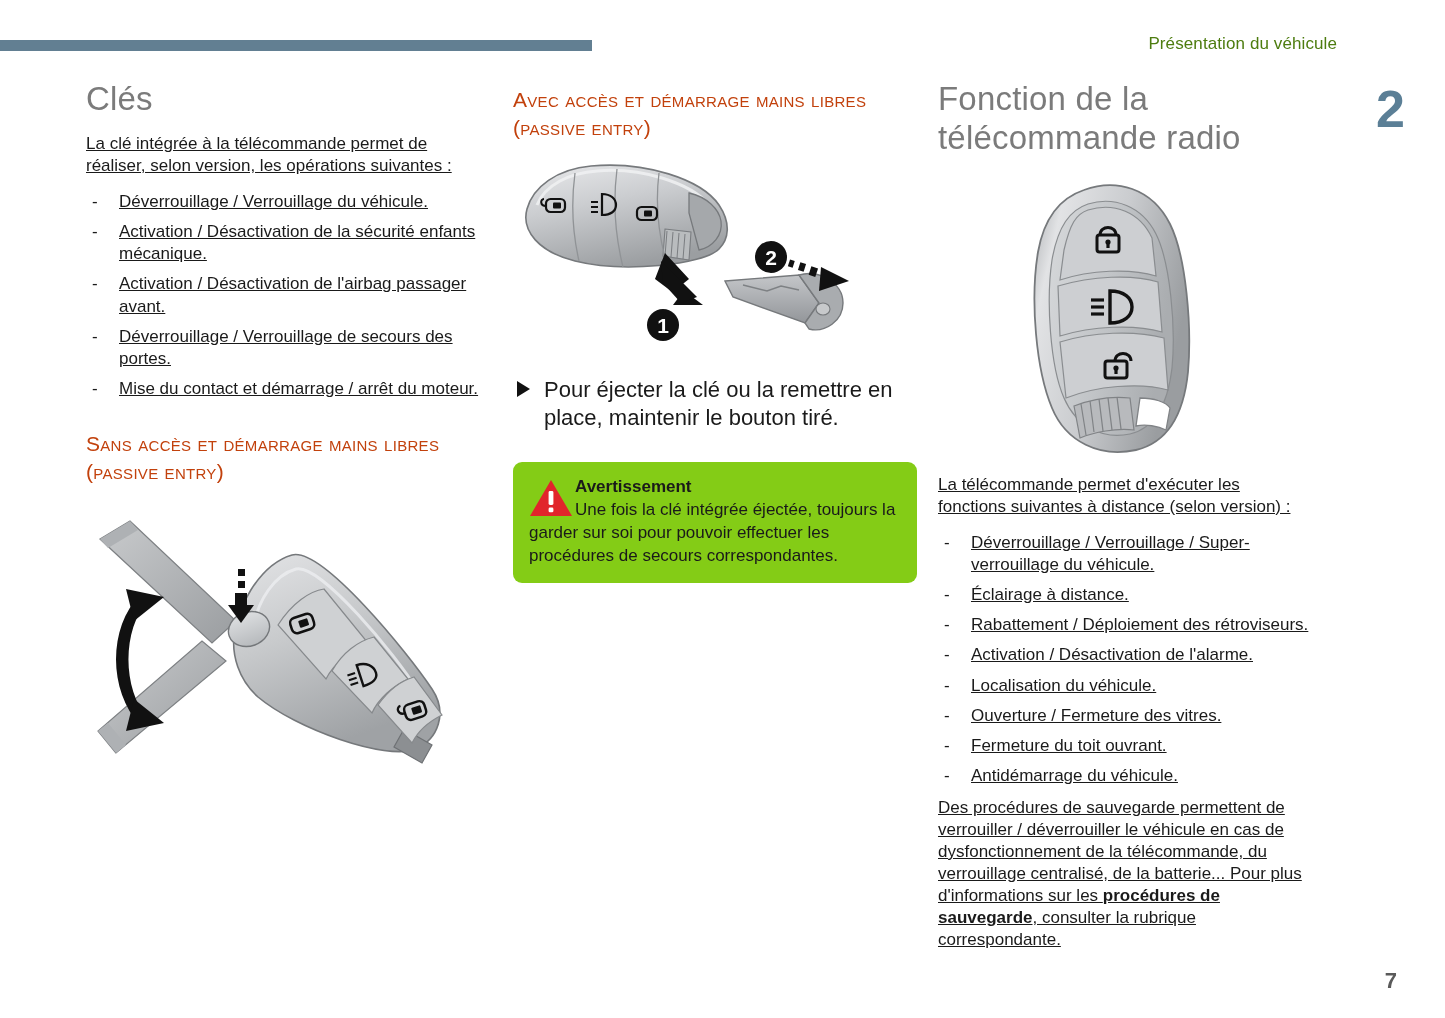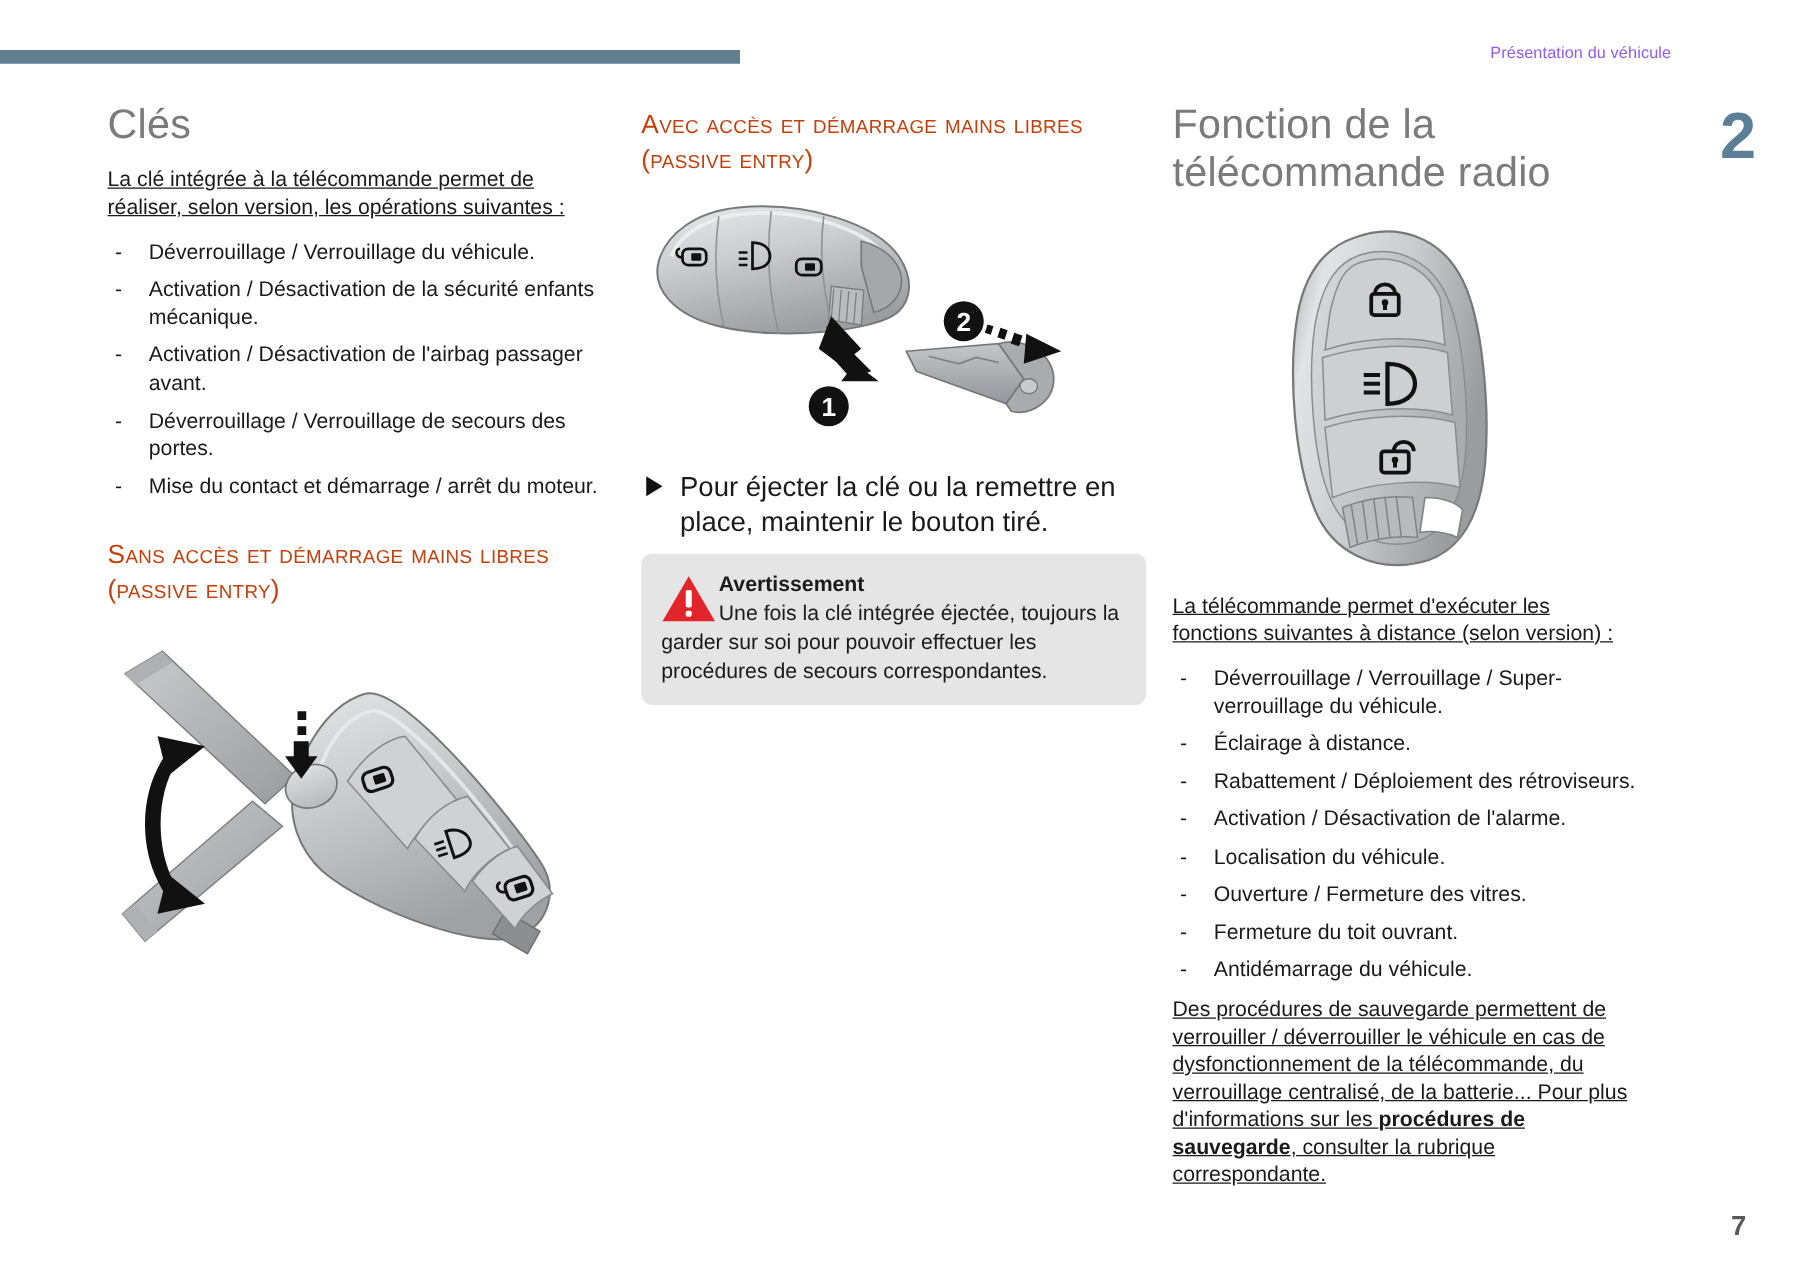--- a/index.html
+++ b/index.html
@@ -22,22 +22,22 @@
     left: 0;
     top: 40px;
     width: 592px;
     height: 11px;
     background: #627f92;
   }
   .header-title {
     position: absolute;
     right: 108px;
     top: 34px;
-    font-size: 13px;
-    color: #8b5cf6;
+    font-size: 17px;
+    color: #4d7c0f;
     letter-spacing: .1px;
     white-space: nowrap;
   }
   .chapter-number {
     position: absolute;
     right: 40px;
     top: 83px;
     font-size: 52px;
     font-weight: bold;
     color: #5b7f96;
@@ -85,20 +85,21 @@
     font-size: 17px;
     line-height: 1.3;
     margin: 0 0 14px 0;
     text-decoration: underline;
   }
 
   ul.dash-list {
     list-style: none;
     margin: 8px 0 10px 0;
     padding: 0;
+    text-decoration: underline;
   }
   ul.dash-list li {
     position: relative;
     padding-left: 33px;
     font-size: 17px;
     line-height: 1.3;
     margin-bottom: 8px;
   }
   ul.dash-list li::before {
     content: "-";
@@ -120,24 +121,24 @@
     top: 5px;
     width: 0;
     height: 0;
     border-left: 13px solid #111;
     border-top: 8px solid transparent;
     border-bottom: 8px solid transparent;
   }
 
   
   .warning-box {
-    background: #e5e5e5;
+    background: #84cc16;
     border-radius: 9px;
     padding: 14px 16px 16px 16px;
-    margin-top: 10px;
+    margin-top: 29px;
     font-size: 17px;
     line-height: 1.33;
   }
   .warning-box .w-title {
     font-weight: bold;
     margin: 0 0 1px 0;
   }
   .warning-icon {
     float: left;
     width: 44px;

